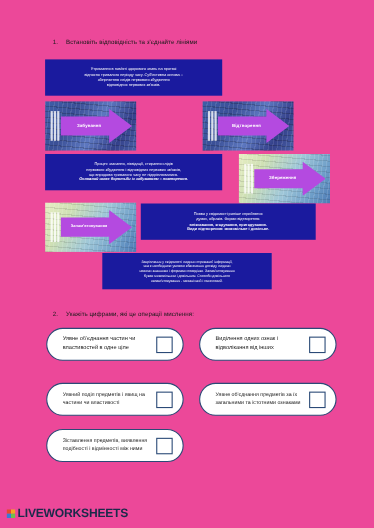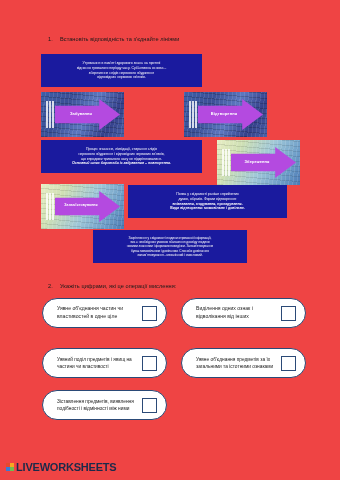--- a/index.html
+++ b/index.html
@@ -11,21 +11,21 @@
     width: 340px;
     height: 480px;
     position: relative;
     font-family: "Liberation Sans", sans-serif;
     overflow: hidden;
   }
 
   .page {
     position: absolute;
     inset: 0;
-    background: #ef4444;
+    background: #ec4899;
   }
 
   
   .q-heading {
     position: absolute;
     font-size: 5.6px;
     color: #1a1a1a;
     letter-spacing: 0.05px;
     white-space: nowrap;
   }

